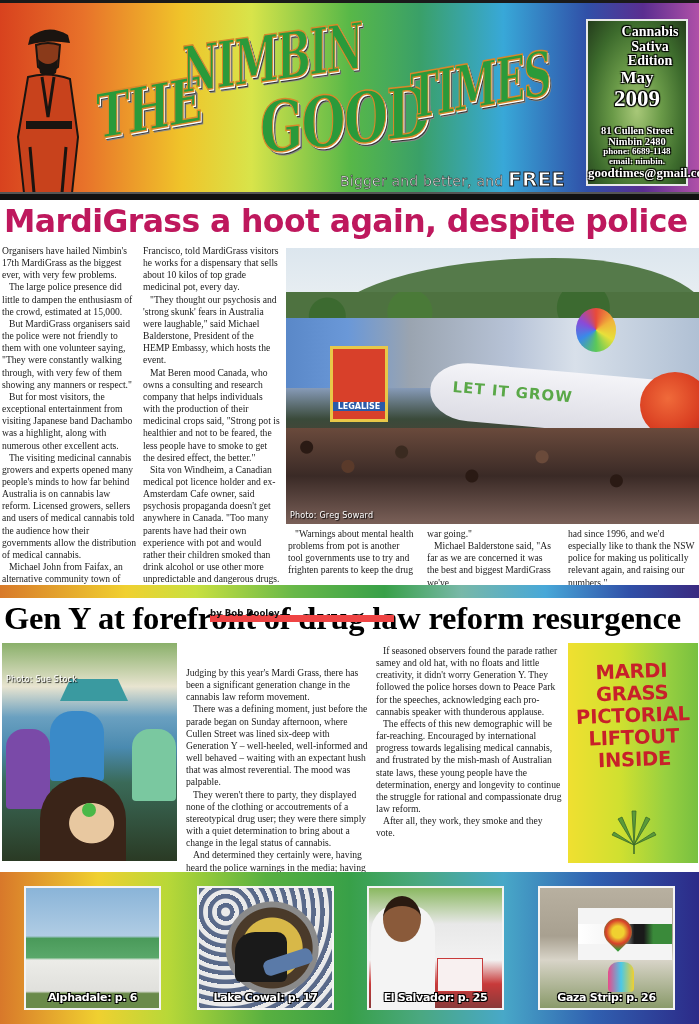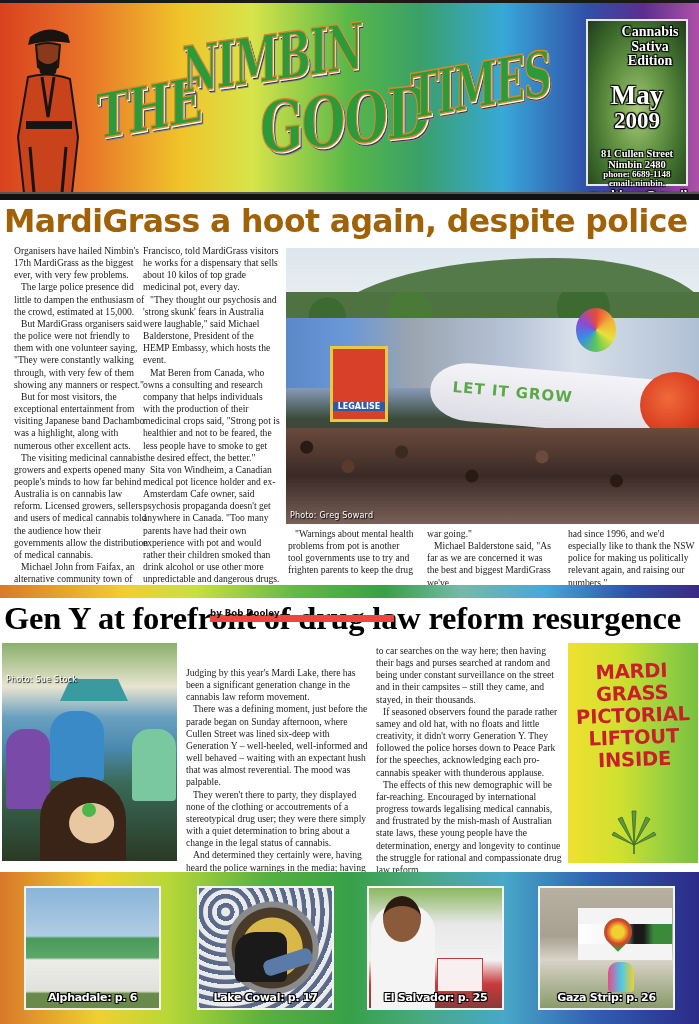--- a/index.html
+++ b/index.html
@@ -40,39 +40,39 @@
   .tagline .free { font-size: 20px; font-weight: bold; color: #fff; -webkit-text-stroke: 1px #222; }
   .edition-box {
     position: absolute; left: 586px; top: 16px; width: 102px; height: 167px;
     border: 2px solid #e8e8e8;
     background: radial-gradient(ellipse at 50% 55%, #a8c878 0%, #6a9a48 35%, #3c6a2c 70%, #243c1c 100%);
     text-align: center; color: #fff; font-family: "Liberation Serif", serif; font-weight: bold;
     text-shadow: 1px 1px 1px #000, -1px -1px 1px #000, 1px -1px 1px #000, -1px 1px 1px #000;
     padding-top: 4px; line-height: 1.05;
   }
   .edition-box .ed-line { font-size: 14px; display: block; padding-left: 26px; }
-  .edition-box .ed-month { font-size: 27px; display: block; margin-top: 12px; }
+  .edition-box .ed-month { font-size: 17px; display: block; }
   .edition-box .ed-year { font-size: 23px; display: block; }
   .edition-box .ed-addr { font-size: 10.5px; display: block; margin-top: 14px; }
   .edition-box .ed-small { font-size: 9px; display: block; }
 
   
   .headline1 {
     position: absolute; left: 0; top: 201px; width: 699px; height: 40px;
     font-family: "DejaVu Sans", sans-serif; font-weight: bold; font-size: 31.5px;
-    letter-spacing: -0.6px; padding-left: 4px; line-height: 40px; color: #a16207;
+    letter-spacing: -0.6px; padding-left: 4px; line-height: 40px; color: #be185d;
   }
 
   
   .col {
     position: absolute; font-size: 9.6px; line-height: 12.15px; text-align: left; color: #1a1a1a;
   }
   .col p { text-indent: 7px; }
   .col p.first { text-indent: 0; }
-  .col1 { left: 14px; top: 245px; width: 135px; }
+  .col1 { left: 2px; top: 245px; width: 135px; }
   .col2 { left: 143px; top: 245px; width: 137px; }
   .col3 { left: 288px; top: 528px; width: 128px; }
   .col4 { left: 427px; top: 528px; width: 125px; }
   .col5 { left: 568px; top: 528px; width: 130px; }
 
   .photo-main {
     position: absolute; left: 286px; top: 248px; width: 413px; height: 276px; overflow: hidden;
     background: linear-gradient(180deg, #dce6ee 0%, #e8eef2 18%, #5e7e52 22%, #4a6a40 34%, #9aa8b8 40%, #8ca0c0 50%, #3a4a3a 62%, #5a3a32 78%, #3a2a2a 100%);
   }
   .pm-hill { position: absolute; left: 40px; top: 10px; width: 380px; height: 70px;
@@ -202,20 +202,24 @@
     <path d="M22 130 L26 176 M58 130 L54 176" stroke="#1a1410" stroke-width="3"></path>
   </svg>
 
   <div class="logo-wrap">
     <span class="logo-the">THE</span>
     <span class="logo-nimbin">NIMBIN</span>
     <span class="logo-good">GOOD</span>
     <span class="logo-times">TIMES</span>
   </div>
 
+  <div class="tagline">
+    <span>Bigger and better, and</span>
+    <span class="free">FREE</span>
+  </div>
 
   <div class="edition-box">
     <span class="ed-line">Cannabis</span>
     <span class="ed-line">Sativa Edition</span>
     <span class="ed-month">May</span>
     <span class="ed-year">2009</span>
     <span class="ed-addr">81 Cullen Street</span>
     <span class="ed-addr" style="margin-top:0">Nimbin 2480</span>
     <span class="ed-small">phone: 6689-1148</span>
     <span class="ed-small">email: nimbin.</span>
@@ -230,21 +234,21 @@
   <p>The large police presence did little to dampen the enthusiasm of the crowd, estimated at 15,000.</p>
   <p>But MardiGrass organisers said the police were not friendly to them with one volunteer saying, "They were constantly walking through, with very few of them showing any manners or respect."</p>
   <p>But for most visitors, the exceptional entertainment from visiting Japanese band Dachambo was a highlight, along with numerous other excellent acts.</p>
   <p>The visiting medicinal cannabis growers and experts opened many people's minds to how far behind Australia is on cannabis law reform. Licensed growers, sellers and users of medical cannabis told the audience how their governments allow the distribution of medical cannabis.</p>
   <p>Michael John from Faifax, an alternative community town of around 7,000 outside San</p>
 </div>
 
 <div class="col col2">
   <p class="first">Francisco, told MardiGrass visitors he works for a dispensary that sells about 10 kilos of top grade medicinal pot, every day.</p>
   <p>"They thought our psychosis and 'strong skunk' fears in Australia were laughable," said Michael Balderstone, President of the HEMP Embassy, which hosts the event.</p>
-  <p>Mat Beren from Canada, who owns a consulting and research company that helps individuals with the production of their medicinal crops said, "Strong pot is healthier and not to be feared, the less people have to smoke to get the desired effect, the better."</p>
+  <p>Mat Beren mood Canada, who owns a consulting and research company that helps individuals with the production of their medicinal crops said, "Strong pot is healthier and not to be feared, the less people have to smoke to get the desired effect, the better."</p>
   <p>Sita von Windheim, a Canadian medical pot licence holder and ex-Amsterdam Cafe owner, said psychosis propaganda doesn't get anywhere in Canada. "Too many parents have had their own experience with pot and would rather their children smoked than drink alcohol or use other more unpredictable and dangerous drugs.</p>
 </div>
 
 <div class="photo-main">
   <div class="pm-hill"></div>
   <div class="pm-trees"></div>
   <div class="pm-shops"></div>
   <div class="pm-mural"></div>
   <div class="pm-poster">
     <span class="pm-poster-label">LEGALISE</span>
@@ -278,28 +282,27 @@
   <div class="pg-wizard"></div>
   <div class="pg-old"></div>
   <div class="pg-girl"></div>
   <div class="pg-leaf"></div>
   <span class="photo-credit" style="left:4px; top:4px;margin-top:28px;">Photo: Sue Stock</span>
 </div>
 
 <div class="byline">by Bob Dooley</div>
 
 <div class="col col6">
-  <p class="first">Judging by this year's Mardi Lake, there has been a significant generation change in the cannabis law reform movement.</p>
+  <p class="first">Judging by this year's Mardi Grass, there has been a significant generation change in the cannabis law reform movement.</p>
   <p>There was a defining moment, just before the parade began on Sunday afternoon, where Cullen Street was lined six-deep with Generation Y – well-heeled, well-informed and well behaved – waiting with an expectant hush that was almost reverential. The mood was palpable.</p>
   <p>They weren't there to party, they displayed none of the clothing or accoutrements of a stereotypical drug user; they were there simply with a quiet determination to bring about a change in the legal status of cannabis.</p>
   <p>And determined they certainly were, having heard the police warnings in the media; having been breath-tested, drug-swabbed and subjected</p>
 </div>
 
 <div class="col col7">
-  <p class="first">to car searches on the way here; then having their bags and purses searched at random and being under constant surveillance on the street and in their campsites – still they came, and stayed, in their thousands.</p>
   <p>If seasoned observers found the parade rather samey and old hat, with no floats and little creativity, it didn't worry Generation Y. They followed the police horses down to Peace Park for the speeches, acknowledging each pro-cannabis speaker with thunderous applause.</p>
   <p>The effects of this new demographic will be far-reaching. Encouraged by international progress towards legalising medical cannabis, and frustrated by the mish-mash of Australian state laws, these young people have the determination, energy and longevity to continue the struggle for rational and compassionate drug law reform.</p>
   <p>After all, they work, they smoke and they vote.</p>
 </div>
 
 <aside class="promo">
   <span class="promo-text">
     <span>MARDI</span><br>
     <span>GRASS</span><br>
     <span>PICTORIAL</span><br>

